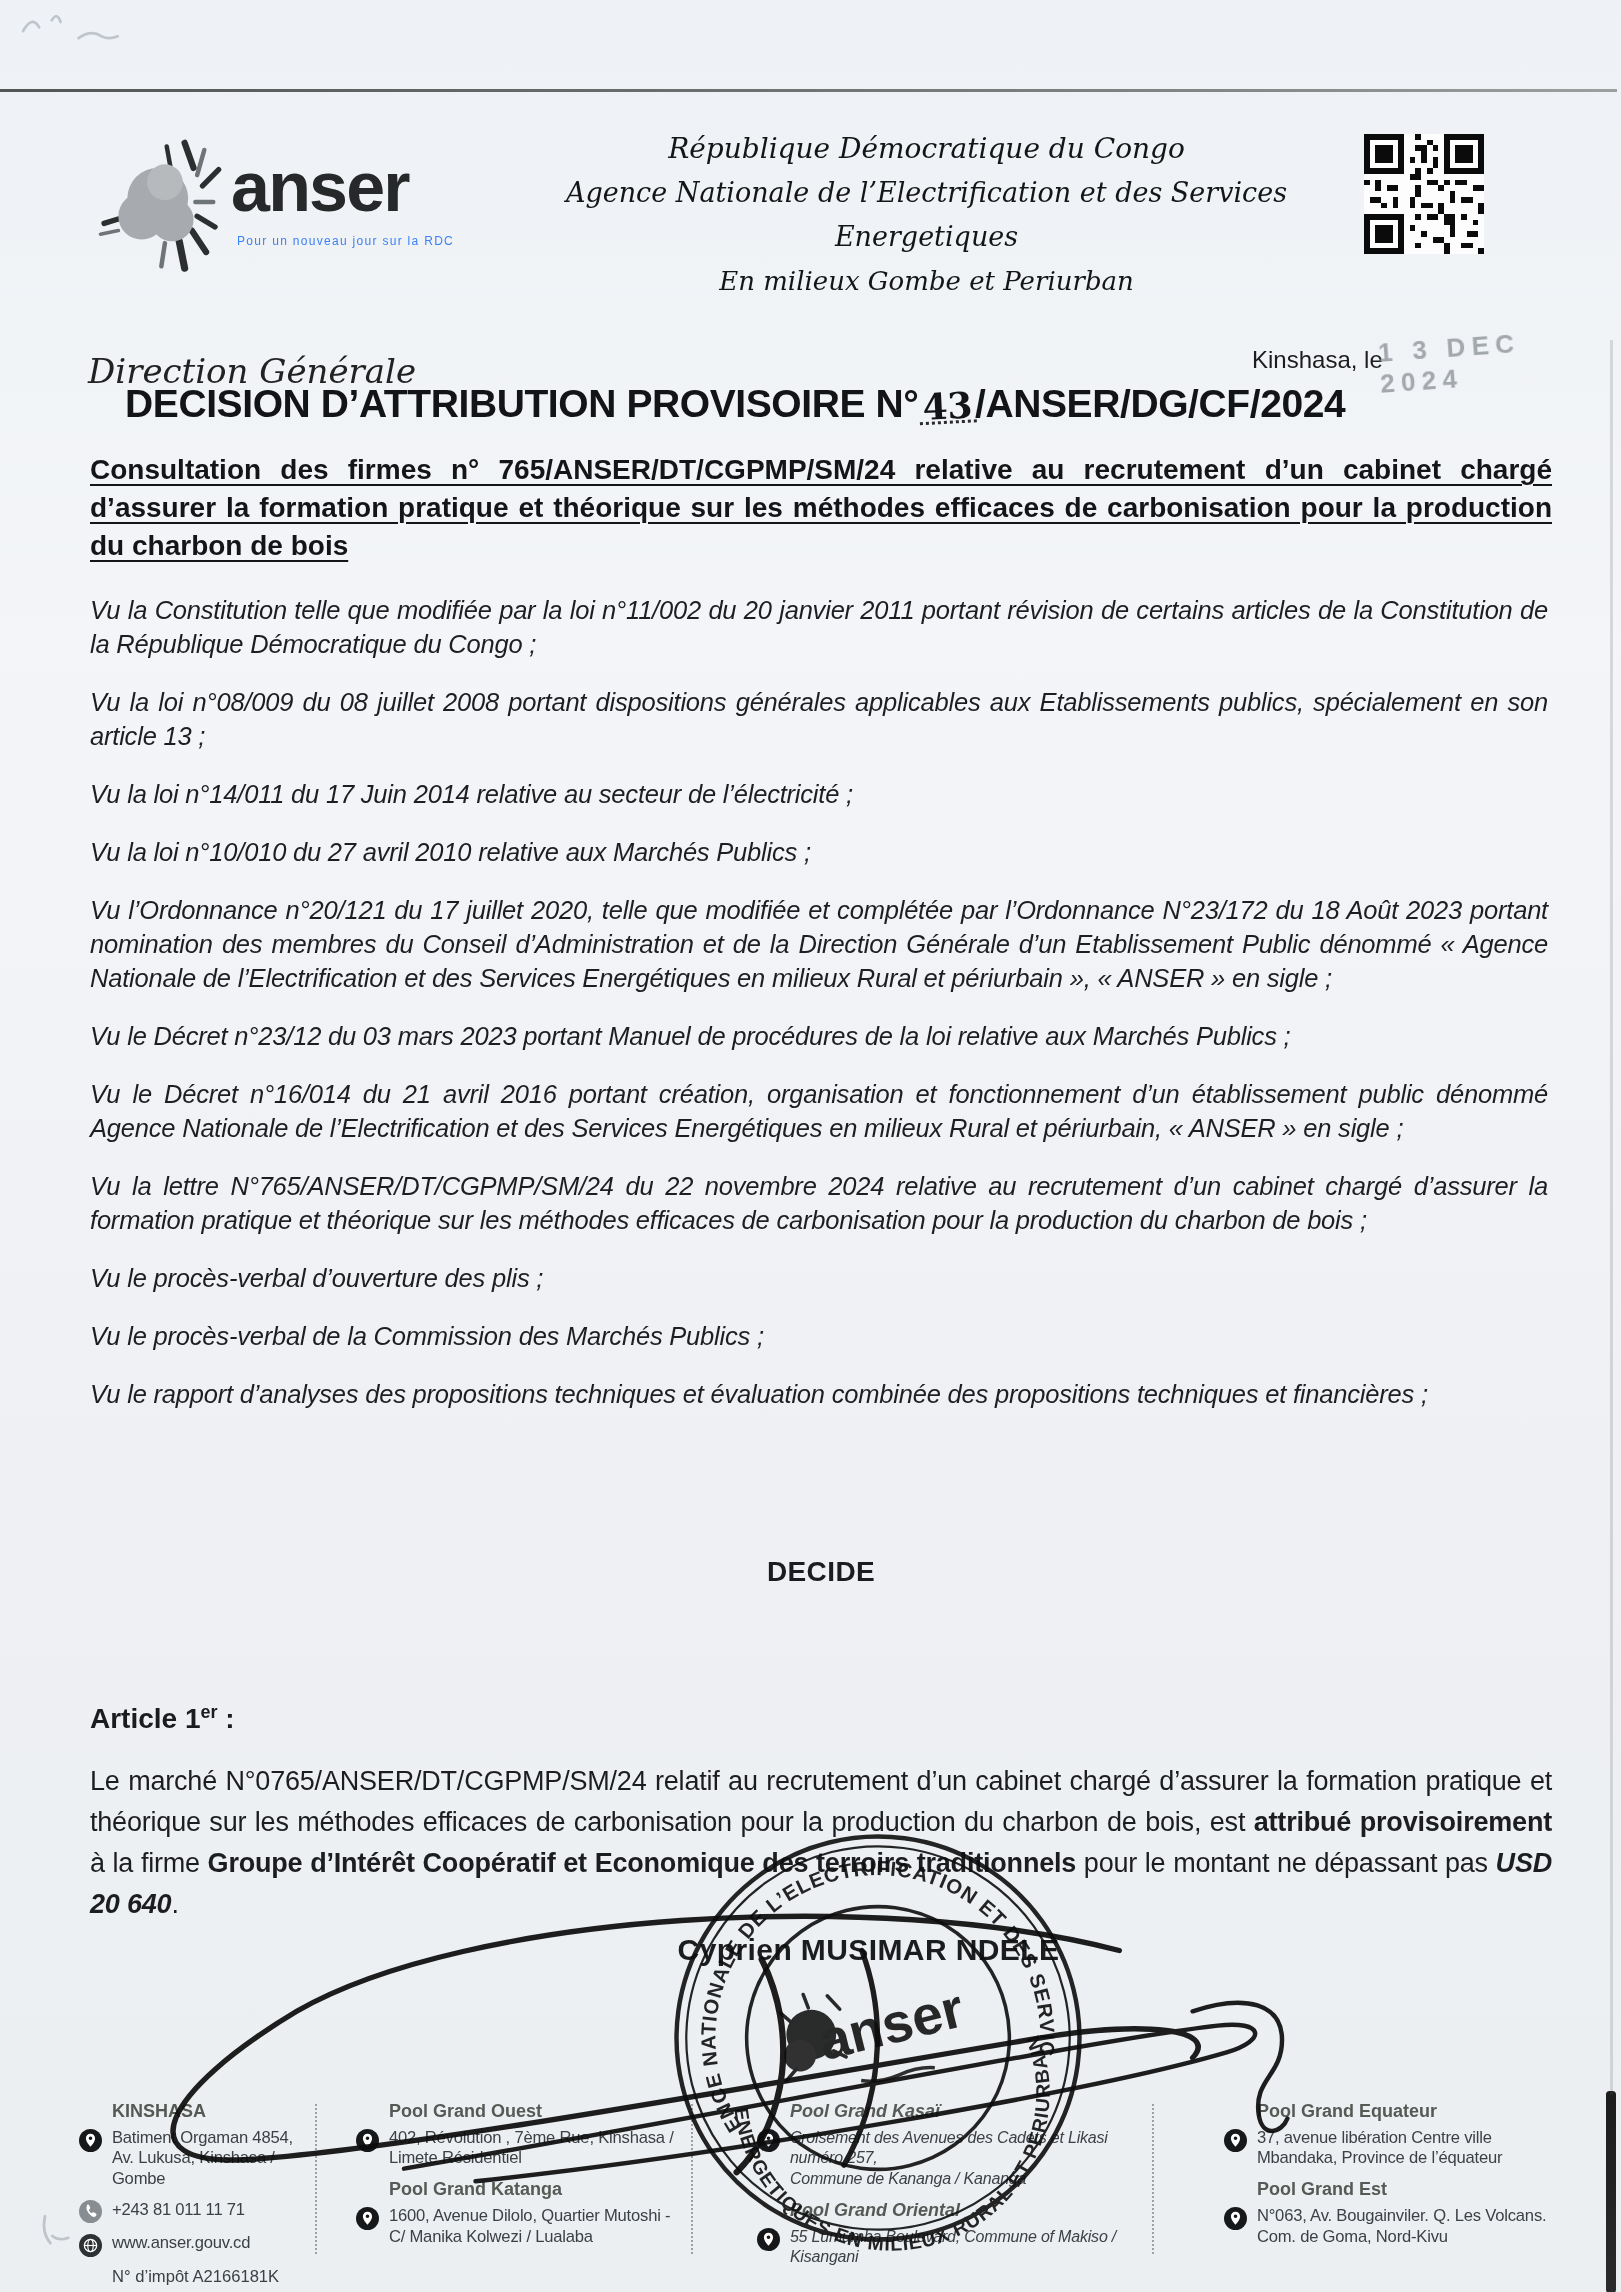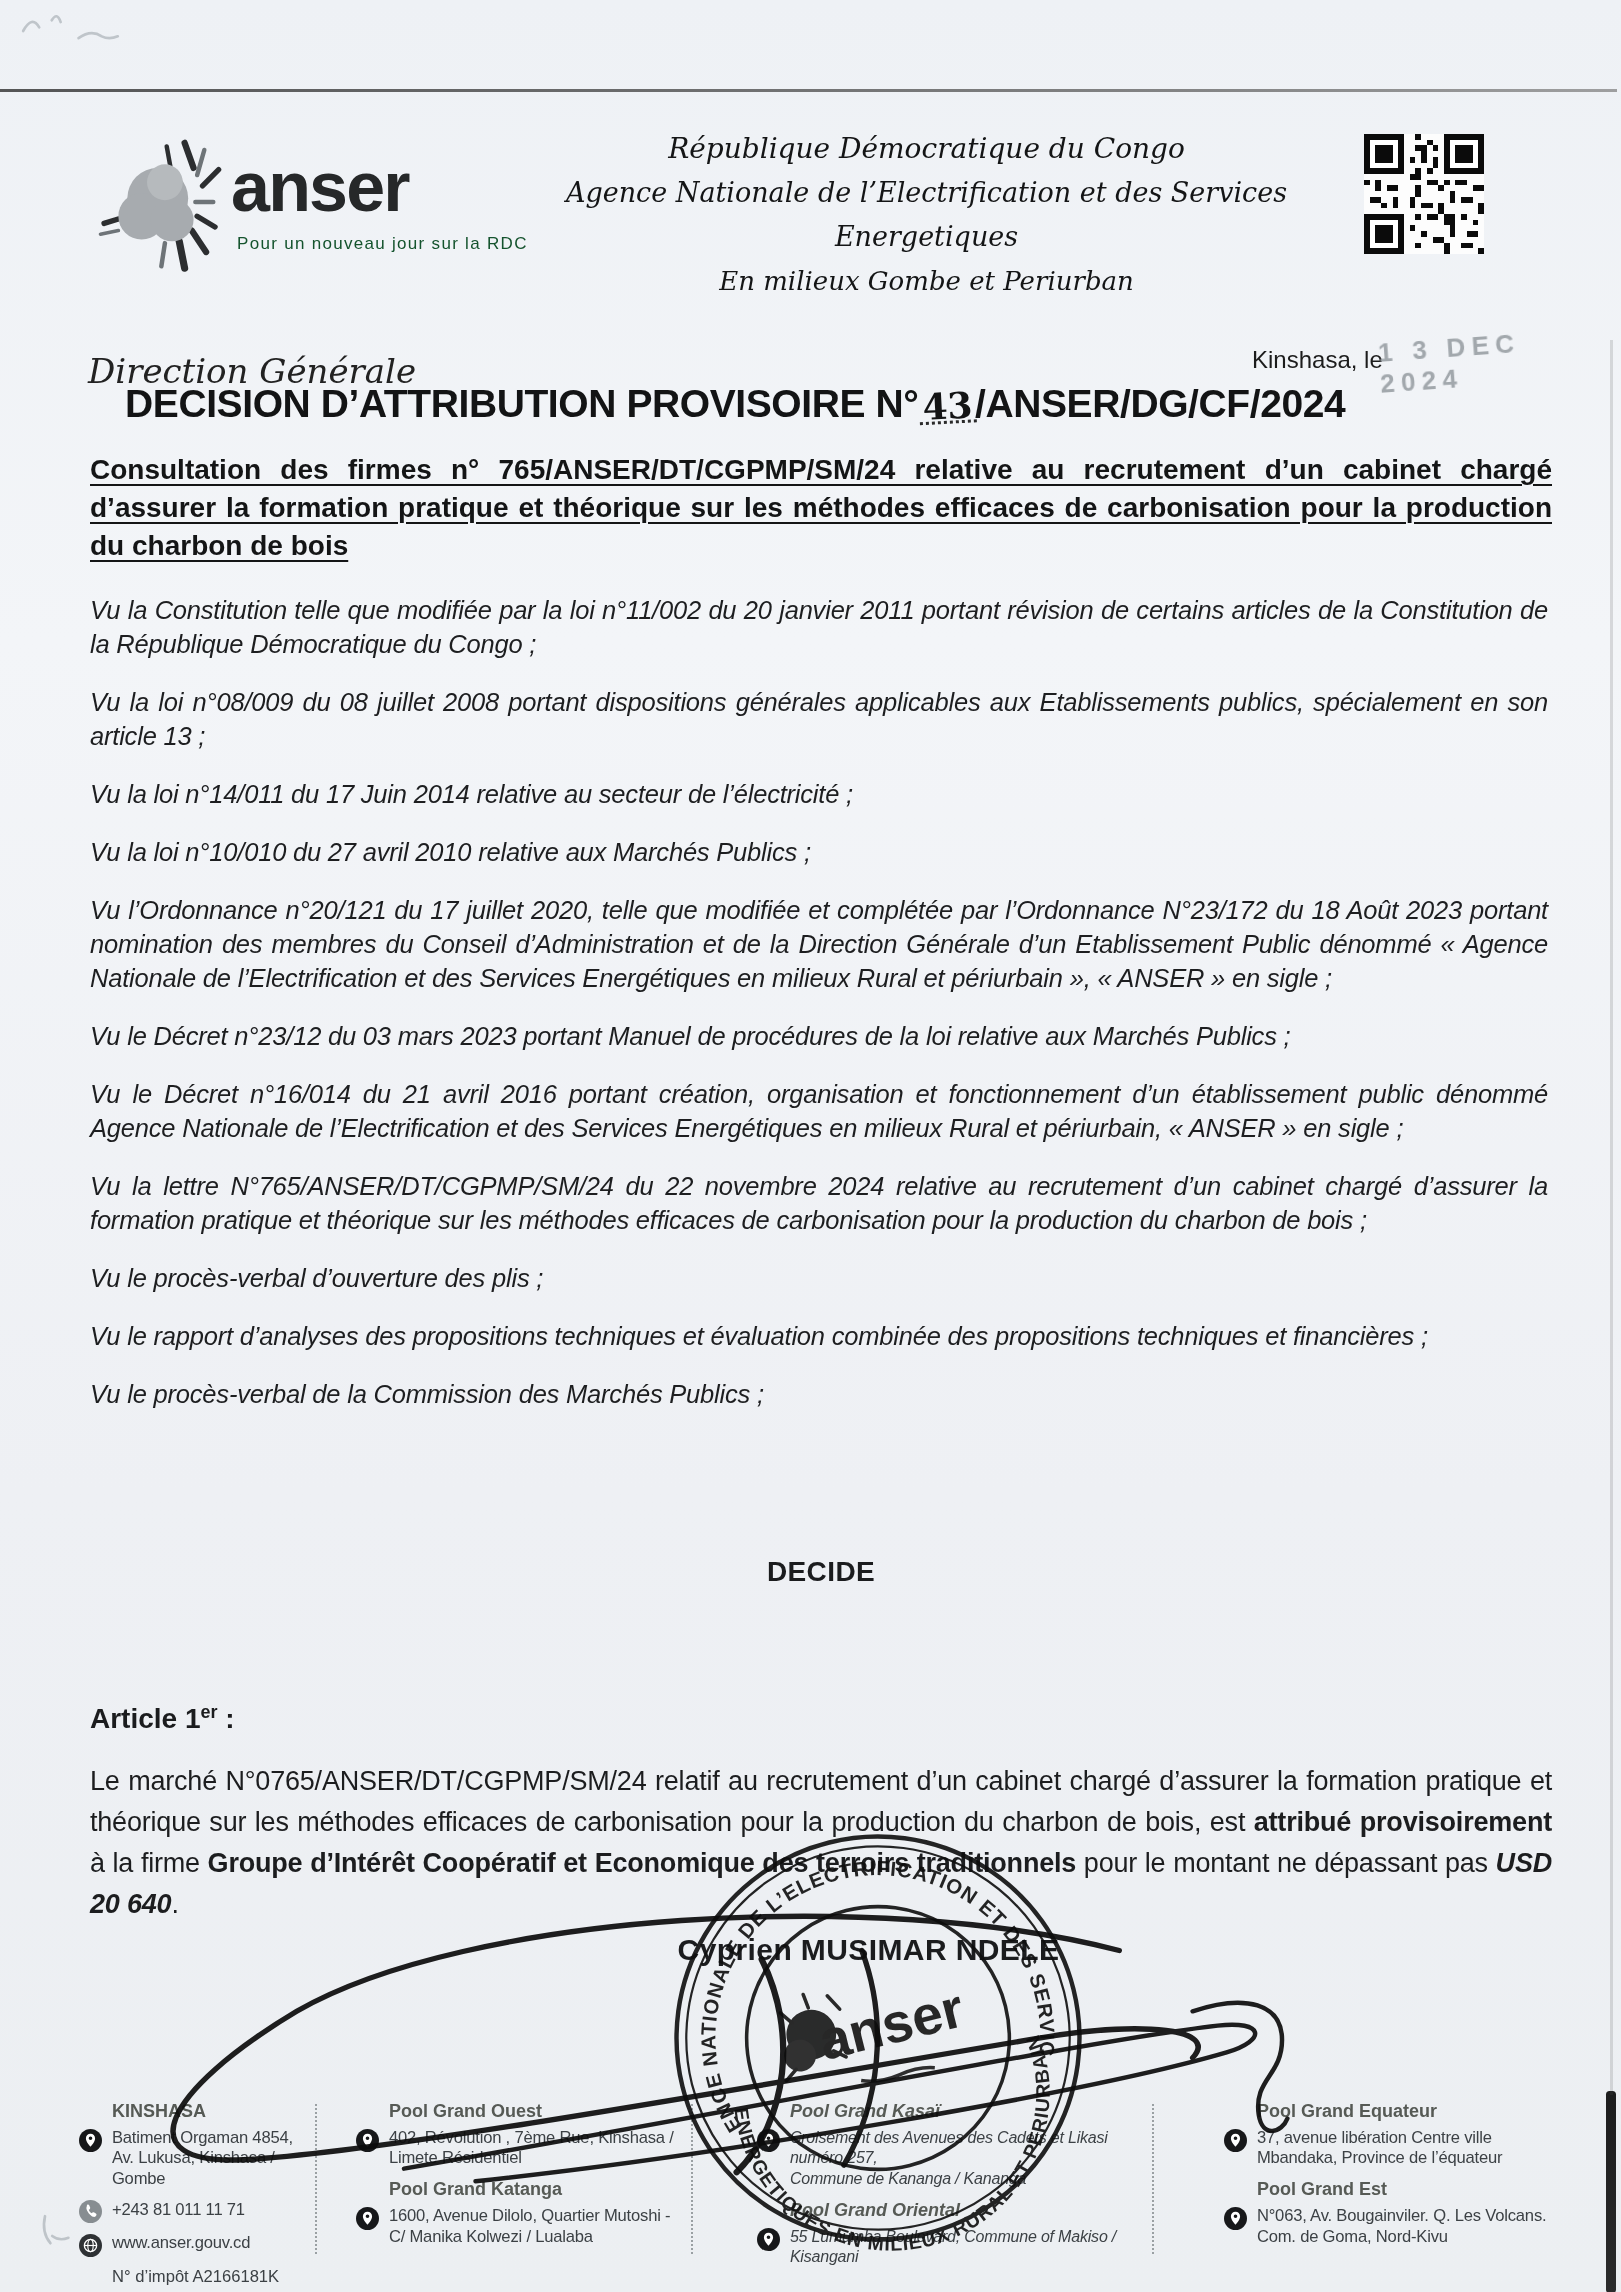--- a/index.html
+++ b/index.html
@@ -9,21 +9,21 @@
   .abs{position:absolute;}
   
   .scanline{left:0;top:89px;width:1617px;height:2.7px;
             background:linear-gradient(90deg,#2e2e2e,#4a4a4a 40%,#6a6a6a 75%,#8a8a8a);opacity:.8;}
   .edge-streak{right:5.4px;top:2091px;width:9.9px;height:202px;background:linear-gradient(#050505,#151515);border-radius:3.6px;opacity:.9;}
   .edge-faint{right:8px;top:340px;width:2.7px;height:1755px;background:#555;opacity:.18;}
   
   .logo{left:97px;top:127px;width:466px;height:157px;}
   .logo-sun{left:-18px;top:-10.7px;}
   .logo-word{left:134px;top:19.7px;font-size:70px;font-weight:bold;letter-spacing:-1.8px;color:#262829;}
-  .logo-tag{left:140px;top:107px;font-size:17px;color:#14532d;letter-spacing:1.3px;}
+  .logo-tag{left:140px;top:107px;font-size:12px;color:#3b82f6;letter-spacing:1.3px;}
   .agency{left:528px;top:127px;width:797px;text-align:center;
           font-family:"DejaVu Serif", serif;font-style:italic;color:#141516;}
   .agency div{line-height:44px;}
   .agency .l1{font-size:28px;}
   .agency .l2{font-size:27px;}
   .agency .l3{font-size:26px;}
   .qr{left:1364px;top:134px;width:120px;height:120px;}
   
   .direction{left:88px;top:351px;font-family:"DejaVu Serif", serif;font-style:italic;
              font-size:34px;color:#222;}
@@ -151,22 +151,22 @@
 <div class="abs recitals">
   <p>Vu la Constitution telle que modifiée par la loi n°11/002 du 20 janvier 2011 portant révision de certains articles de la Constitution de la République Démocratique du Congo ;</p>
   <p>Vu la loi n°08/009 du 08 juillet 2008 portant dispositions générales applicables aux Etablissements publics, spécialement en son article 13 ;</p>
   <p>Vu la loi n°14/011 du 17 Juin 2014 relative au secteur de l’électricité ;</p>
   <p>Vu la loi n°10/010 du 27 avril 2010 relative aux Marchés Publics ;</p>
   <p>Vu l’Ordonnance n°20/121 du 17 juillet 2020, telle que modifiée et complétée par l’Ordonnance N°23/172 du 18 Août 2023 portant nomination des membres du Conseil d’Administration et de la Direction Générale d’un Etablissement Public dénommé « Agence Nationale de l’Electrification et des Services Energétiques en milieux Rural et périurbain », « ANSER » en sigle ;</p>
   <p>Vu le Décret n°23/12 du 03 mars 2023 portant Manuel de procédures de la loi relative aux Marchés Publics ;</p>
   <p>Vu le Décret n°16/014 du 21 avril 2016 portant création, organisation et fonctionnement d’un établissement public dénommé Agence Nationale de l’Electrification et des Services Energétiques en milieux Rural et périurbain, « ANSER » en sigle ;</p>
   <p>Vu la lettre N°765/ANSER/DT/CGPMP/SM/24 du 22 novembre 2024 relative au recrutement d’un cabinet chargé d’assurer la formation pratique et théorique sur les méthodes efficaces de carbonisation pour la production du charbon de bois ;</p>
   <p>Vu le procès-verbal d’ouverture des plis ;</p>
+  <p>Vu le procès-verbal de la Commission des Marchés Publics ;</p>
   <p>Vu le rapport d’analyses des propositions techniques et évaluation combinée des propositions techniques et financières ;</p>
-  <p>Vu le procès-verbal de la Commission des Marchés Publics ;</p>
 </div>
 
 <div class="abs decide">DECIDE</div>
 
 <div class="abs article-label">
   <span>Article 1</span><sup>er</sup><span> :</span>
 </div>
 <div class="abs article">
   <span>Le marché N°0765/ANSER/DT/CGPMP/SM/24 relatif au recrutement d’un cabinet chargé d’assurer la formation pratique et théorique sur les méthodes efficaces de carbonisation pour la production du charbon de bois, est </span><b>attribué provisoirement</b><span> à la firme </span><b>Groupe d’Intérêt Coopératif et Economique des terroirs traditionnels</b><span> pour le montant ne dépassant pas </span><span class="amount">USD 20 640</span><span>.</span>
 </div>

